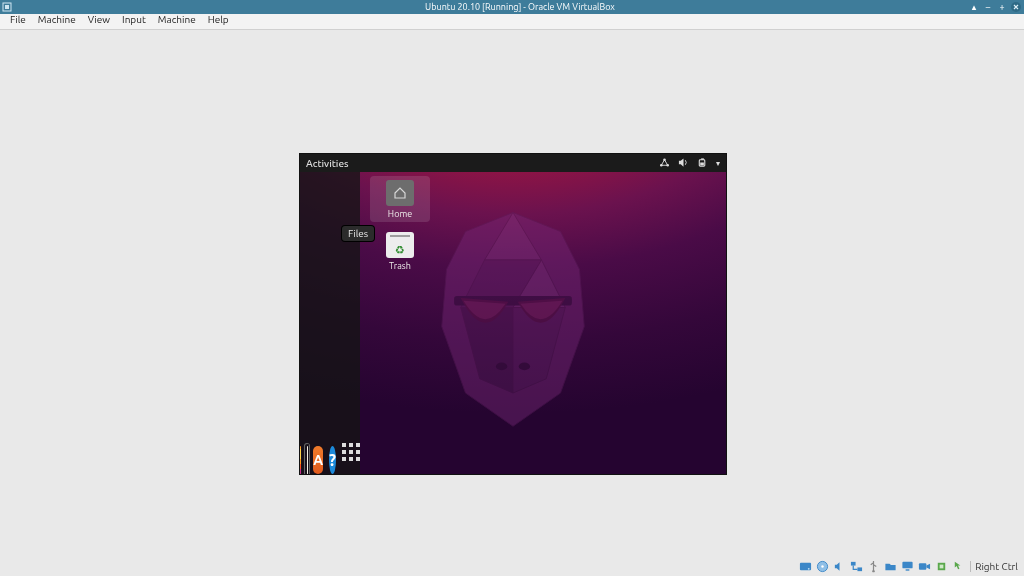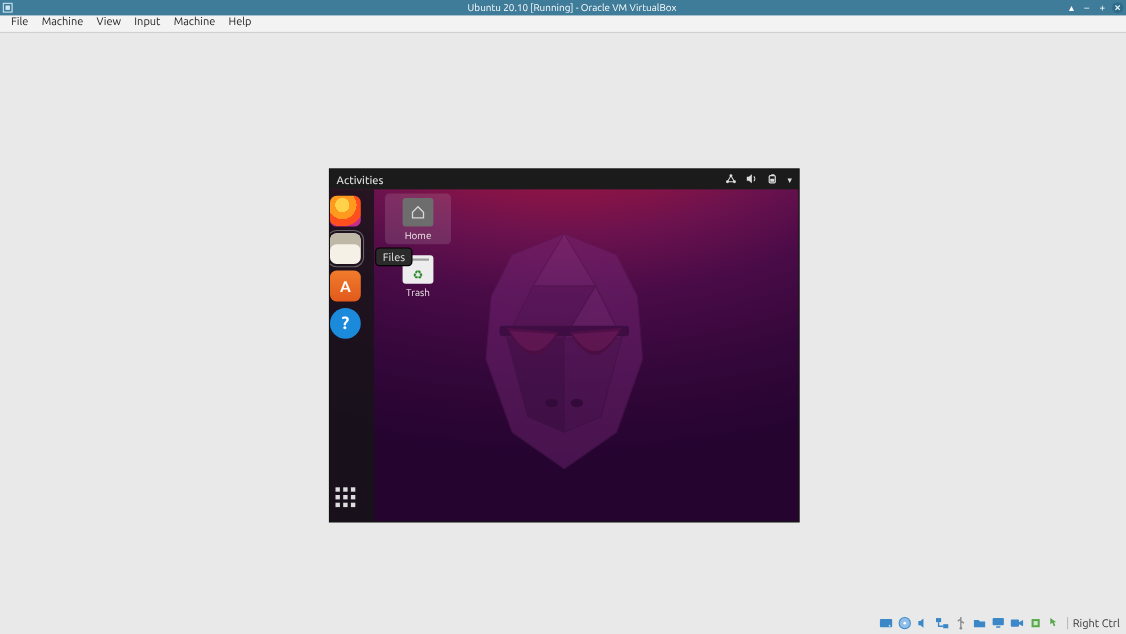--- a/index.html
+++ b/index.html
@@ -34,21 +34,21 @@
 
   .guest-body{ flex:1; display:flex; position:relative; overflow:hidden;}
 
   
   .wallpaper{ position:absolute; inset:0; background:
      radial-gradient(ellipse 140% 120% at 50% -40%, #d32144 0%, #a21540 25%, #6b124e 45%, #4a0b47 60%, #34073a 80%, #250430 100%);
   }
   .gorilla{ position:absolute; left:50%; top:48%; transform:translate(-50%,-50%); width:190px; height:230px; opacity:0.42; }
 
   
-  .dock{ position:relative; width:40px; background:rgba(20,20,20,0.78); display:flex; flex-direction:column; align-items:flex-start; padding-top:6px; gap:6px; z-index:3;}
+  .dock{ position:relative; width:60px; background:rgba(20,20,20,0.78); display:flex; align-items:flex-end; padding-top:6px; gap:6px; z-index:3;}
   .dock .dock-icon{ width:28px; height:28px; border-radius:6px; cursor:pointer; display:flex; align-items:center; justify-content:center;}
   .dock-icon.firefox{ background: radial-gradient(circle at 40% 30%, #ffd24a 0 25%, #ff9a1e 25% 50%, #ff4f1e 50% 75%, #c52e8a 75% 100%);}
   .dock-icon.files{ background:#ece7da; box-shadow: inset 0 10px 0 #bfb8a6; position:relative;}
   .dock-icon.files.active{ outline:1px solid #666; outline-offset:2px; background:#f5f1e6;}
   .dock-icon.software{ background:linear-gradient(#f07b2b,#e25a1c); }
   .dock-icon.software::after{content:"A"; color:#fff; font-weight:700; font-size:14px;}
   .dock-icon.help{ background:#1c8adb; color:#fff; font-weight:700; font-size:16px; border-radius:50%;}
   .dock-icon.help::after{content:"?";}
   .dock .show-apps{ margin-top:auto; margin-bottom:8px; width:28px; height:28px; display:grid; grid-template-columns:repeat(3,4px); grid-template-rows:repeat(3,4px); gap:3px; align-content:center; justify-content:center; cursor:pointer;}
   .dock .show-apps span{ background:#ddd; width:4px; height:4px;}

